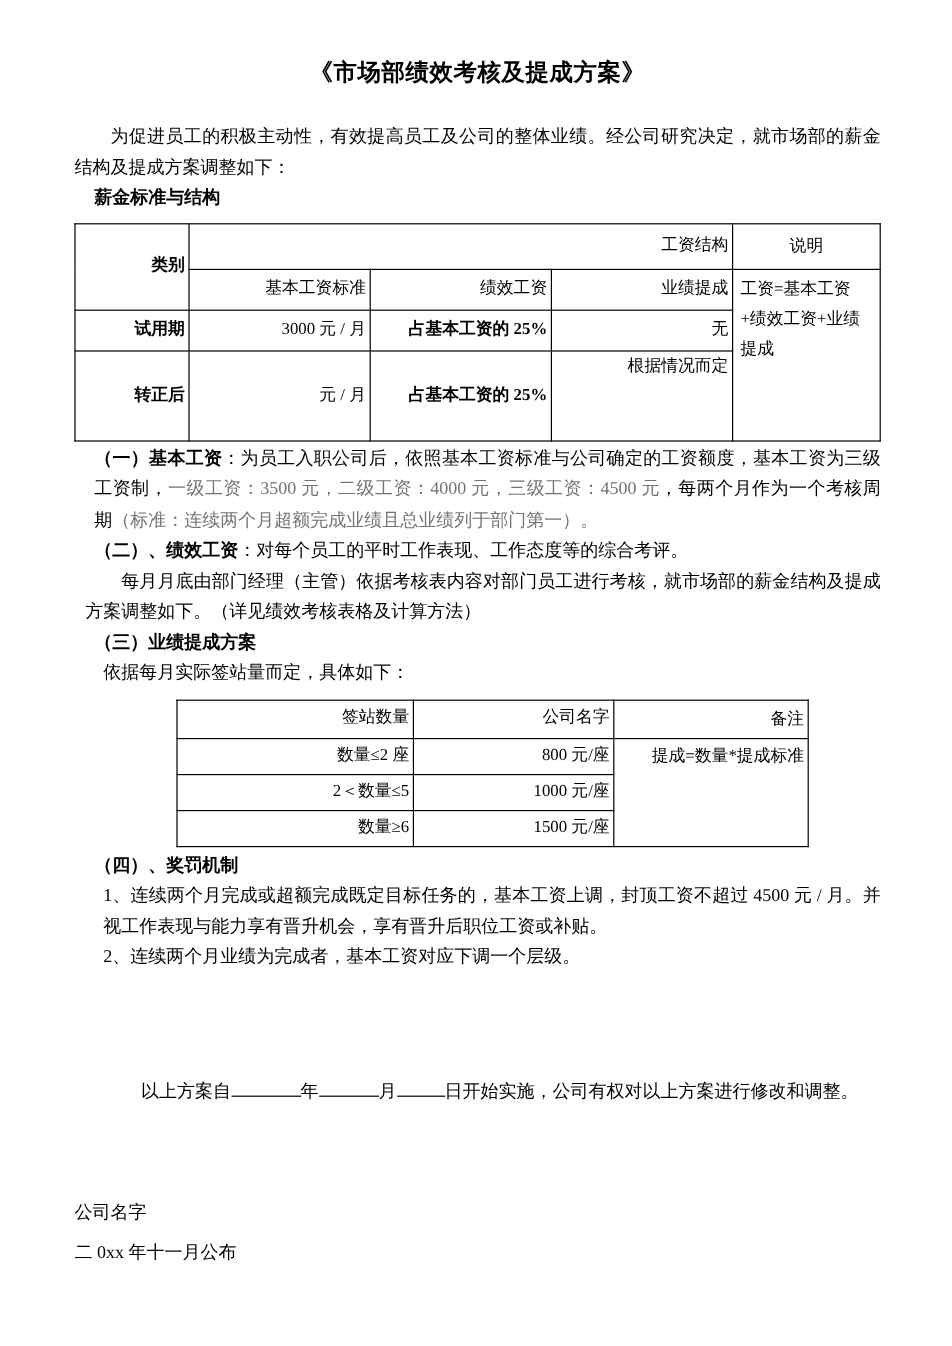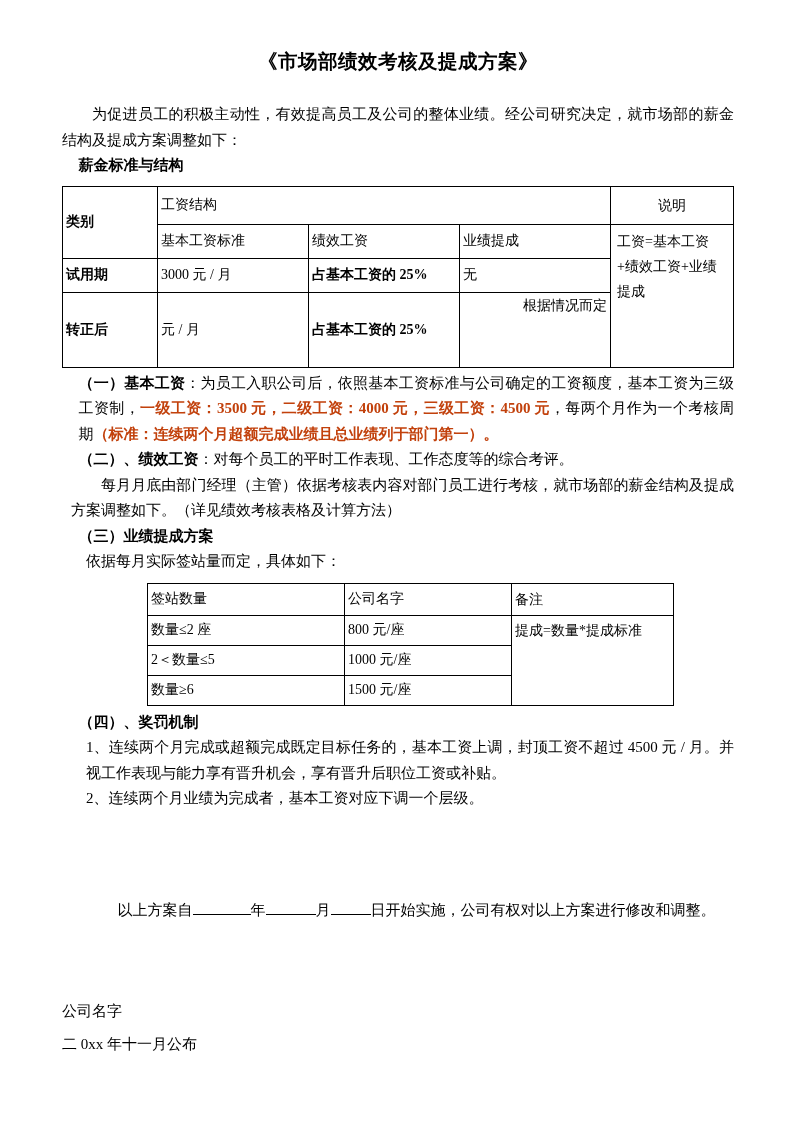--- a/index.html
+++ b/index.html
@@ -45,39 +45,39 @@
     text-justify: inter-ideograph;
     margin: 0;
   }
   .intro {
     margin-top: 27px;
   }
   .indent2 { text-indent: 2em; }
   .indent1 { padding-left: 1.1em; }
   .indent15 { padding-left: 1.6em; }
   .b { font-weight: bold; }
-  .redb { color: #c2410c; font-weight: bold; }
+  .redb { color: #737373; font-weight: normal; }
 
   .section-head {
     font-size: 15px;
     font-weight: bold;
     line-height: 25.5px;
     padding-left: 1.1em;
     margin: 0;
   }
 
   
   table {
     border-collapse: collapse;
     font-size: 14px;
     table-layout: fixed;
   }
   table td, table th {
     border: 1px solid #000000;
-    text-align: left;
+    text-align: right;
     vertical-align: middle;
     font-weight: normal;
     padding: 2px 3px;
     line-height: 22px;
   }
 
   #salary-table {
     width: 672px;
     margin-top: 7px;
     margin-bottom: 3px;

